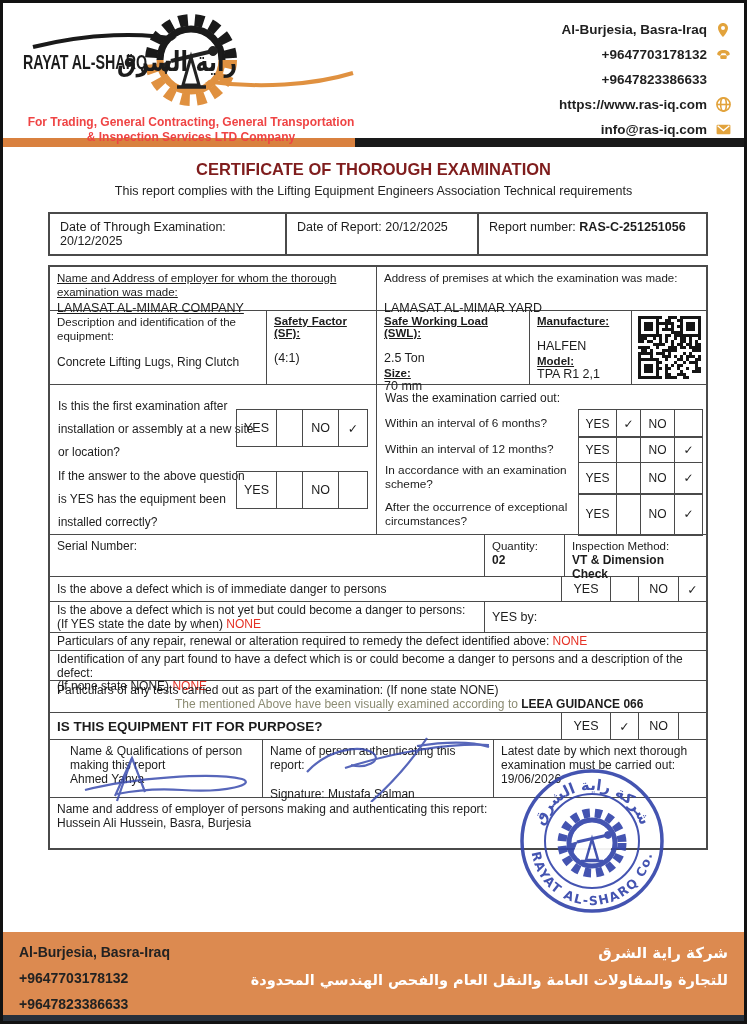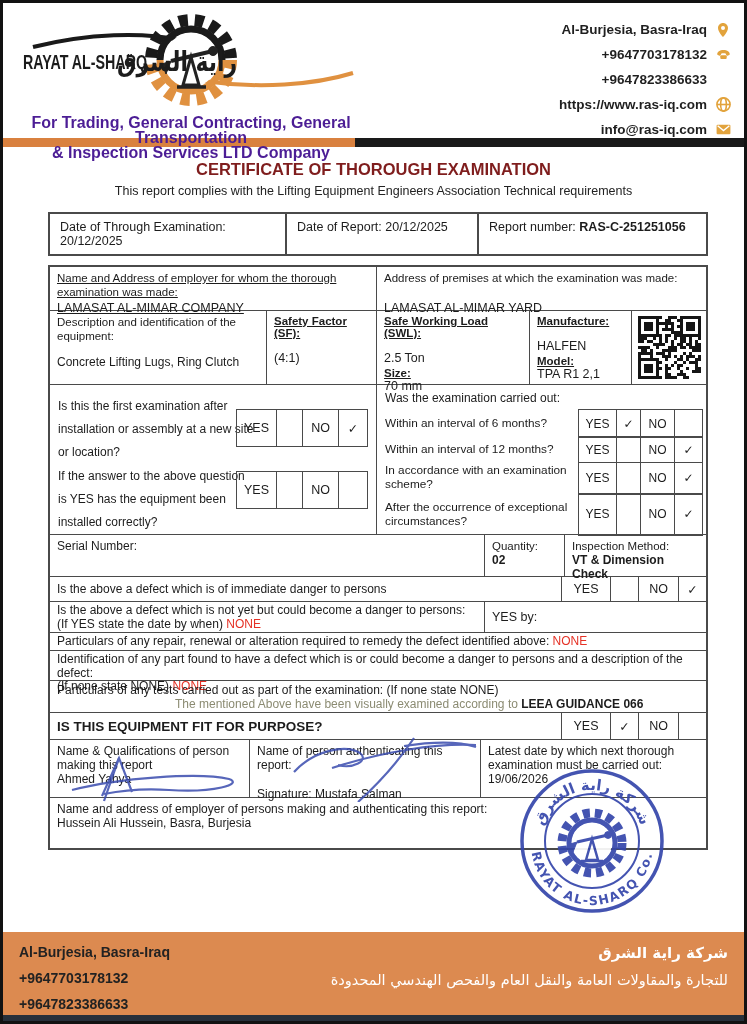--- a/index.html
+++ b/index.html
@@ -4,21 +4,21 @@
 <style>
   * { box-sizing: border-box; margin: 0; padding: 0; }
   html,body { width: 747px; height: 1024px; background:#fff; }
   body { font-family: "Liberation Sans", "DejaVu Sans", sans-serif; color:#1c1c1c; }
   .page { position:relative; width:747px; height:1024px; background:#fff;
           border:3px solid #121212; overflow:hidden; }
 
   
   .header { display:flex; justify-content:space-between; padding:8px 12px 0 14px; height:132px; }
   .logo-block { width:348px; text-align:center; }
-  .tagline { font-size:16px; font-weight:bold; color:#4c1d95; line-height:15px; margin-top:2px; }
+  .tagline { font-size:12px; font-weight:bold; color:#ef4444; line-height:15px; margin-top:2px; }
   .contacts { margin-top:6px; width:230px; }
   .contact-line { display:flex; justify-content:flex-end; align-items:center; gap:7px;
                   height:25px; font-size:13.5px; font-weight:bold; color:#1f1f1f; }
   .contact-line .ic { width:18px; height:18px; display:inline-flex; align-items:center; justify-content:center; }
 
   .divider { height:9px; margin-top:3px;
              background:linear-gradient(to right,#d9813f 0 47.5%, #1a1a1a 47.5% 100%); }
 
   
   .doc-title { text-align:center; margin-top:13px; font-size:16.5px; font-weight:bold; color:#7f1d1d; }
@@ -89,21 +89,21 @@
   .rowF .c2 { flex:1; display:flex; align-items:center; font-size:12.5px; }
 
   .rowG { height:18px; } .rowG .c1 { flex:1; border-right:none; padding-top:1px; }
   .rowH { height:30px; } .rowH .c1 { flex:1; border-right:none; line-height:13.5px; padding-top:2px; }
   .rowI { height:32px; } .rowI .c1 { flex:1; border-right:none; line-height:14px; padding-top:2px; }
   .rowI .note-line { padding-left:118px; }
 
   .rowJ { height:27px; }
   .rowJ .c1 { flex:1; display:flex; align-items:center; border-right:none; font-size:13.5px; font-weight:bold; }
 
-  .rowK { height:58px; }
+  .rowK { height:58px;padding-left:13px; }
   .rowK .c1 { width:200px; position:relative; line-height:14.5px; }
   .rowK .c2 { width:231px; position:relative; line-height:14.5px; }
   .rowK .c3 { flex:1; line-height:14.5px; }
   .sig { position:absolute; pointer-events:none; }
 
   .rowL { height:50px; } .rowL .c1 { flex:1; border-right:none; line-height:15px; }
 
   .chk { font-family:"DejaVu Sans", sans-serif; font-size:13px; }
 
   
@@ -113,21 +113,21 @@
   
   .stamp { position:absolute; left:514px; top:763px; width:150px; height:150px; opacity:.92; }
 
   
   .footer { position:absolute; left:0; right:0; bottom:0; height:89px; background:#dc8a50;
             border-bottom:6px solid #27303b; display:flex; justify-content:space-between;
             padding:12px 16px 0 16px; }
   .footer-left div { font-size:14px; font-weight:bold; color:#222; height:26px; }
   .footer-right { text-align:right; color:#fff; direction:rtl; font-family:"DejaVu Sans", sans-serif; }
   .footer-right .l1 { font-size:15px; font-weight:bold; height:28px; }
-  .footer-right .l2 { font-size:14.5px; font-weight:normal; }
+  .footer-right .l2 { font-size:14.5px; font-weight:bold; }
 </style>
 </head>
 <body>
 
 <div class="page">
 
   <div class="header">
     <div class="logo-block">
       <svg width="344" height="98" viewBox="0 0 344 98">
         <defs>

